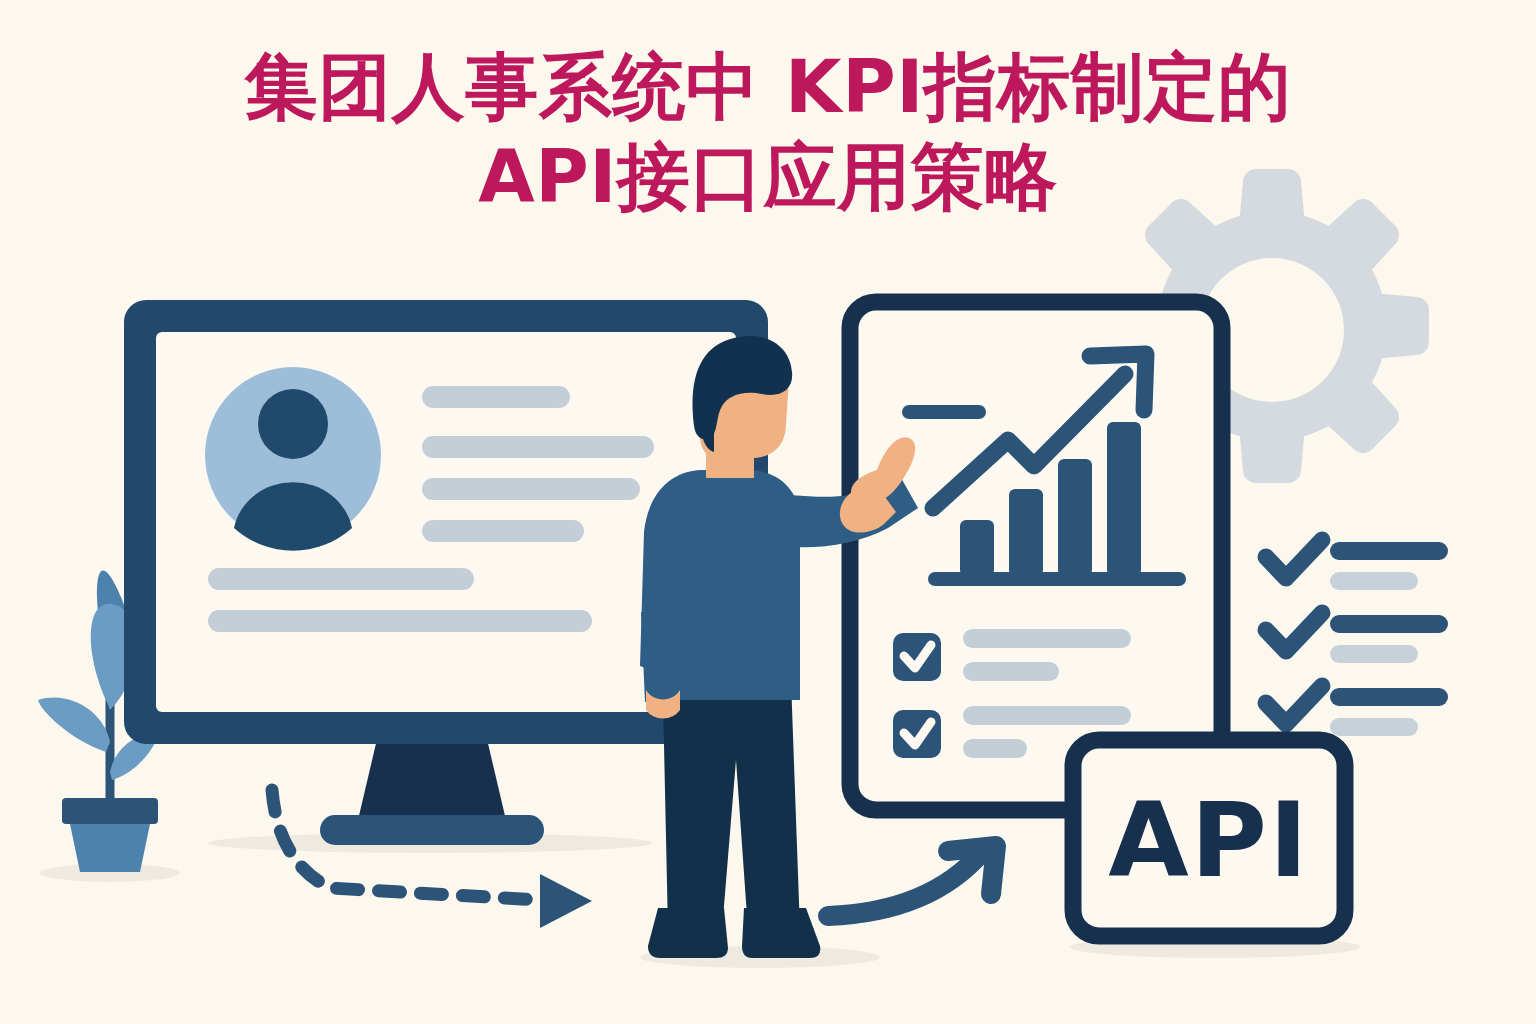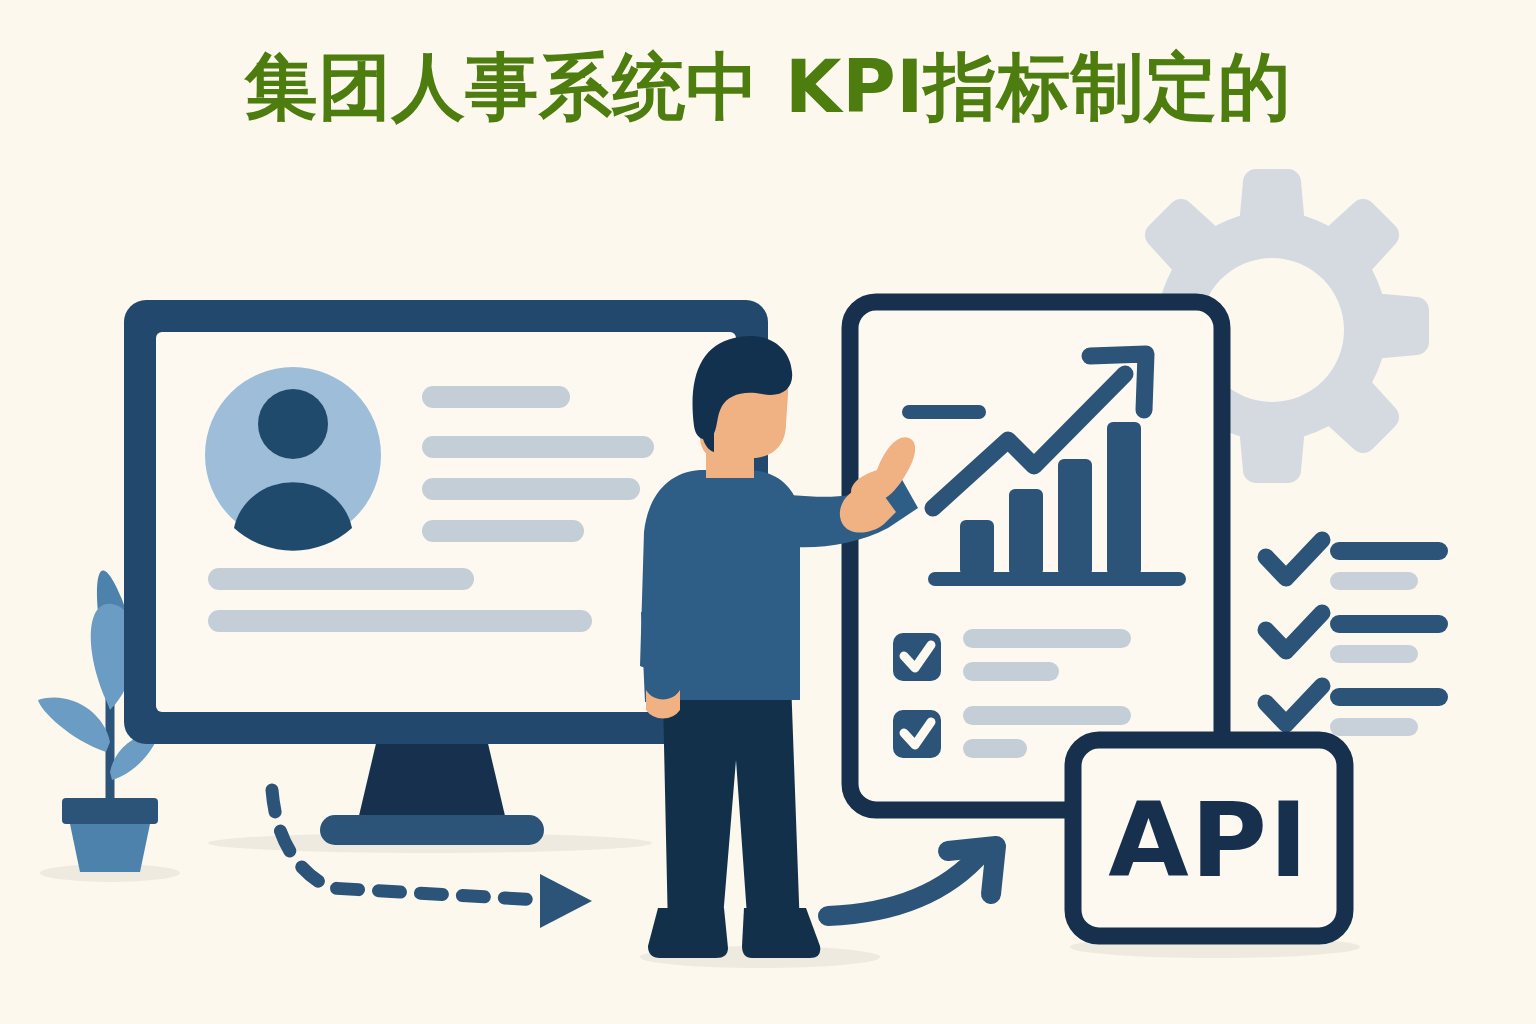--- a/index.html
+++ b/index.html
@@ -32,21 +32,21 @@
     width: 1536px;
     text-align: center;
     pointer-events: none;
   }
   .title-line {
     font-family: "DejaVu Sans", "Liberation Sans", sans-serif;
     font-weight: bold;
     font-size: 73px;
     line-height: 90px;
     letter-spacing: 0.5px;
-    color: #4d7c0f;
+    color: #be185d;
     white-space: nowrap;
     text-align: center;
   }
   .api-text {
     font-family: "DejaVu Sans", "Liberation Sans", sans-serif;
     font-weight: bold;
     font-size: 104px;
     fill: #16304d;
     letter-spacing: 2px;
   }
@@ -62,20 +62,21 @@
                l32 0 l4 44 a120 120 0 0 1 38 16 l33 -30 l23 23 l-30 33 a120 120 0 0 1 16 38 l44 4 l0 32 l-44 4
                a120 120 0 0 1 -16 38 l30 33 l-23 23 l-33 -30 a120 120 0 0 1 -38 16 l-4 44 l-32 0 l-4 -44
                a120 120 0 0 1 -38 -16 l-33 30 l-23 -23 l30 -33 a120 120 0 0 1 -16 -38 l-44 -4 l0 -32 l44 -4
                a120 120 0 0 1 16 -38 l-30 -33 l23 -23 l33 30 a120 120 0 0 1 38 -16 Z" fill="#d4dae0" stroke="#d4dae0" stroke-width="26" stroke-linejoin="round"></path>
       <circle cx="1272" cy="330" r="72" fill="#fdf8ee"></circle>
     </g>
   </svg>
 
   <div class="title-block">
     <div class="title-line">集团人事系统中 KPI指标制定的</div>
+    <div class="title-line">API接口应用策略</div>
   </div>
 
   <svg class="layer" viewBox="0 0 1536 1024">
 
     <ellipse cx="430" cy="843" rx="222" ry="10" fill="#efeae0"></ellipse>
     <ellipse cx="110" cy="873" rx="70" ry="9" fill="#efeae0"></ellipse>
     <ellipse cx="760" cy="957" rx="120" ry="11" fill="#efeae0"></ellipse>
     <ellipse cx="1215" cy="947" rx="145" ry="11" fill="#efeae0"></ellipse>
 
     <g>

